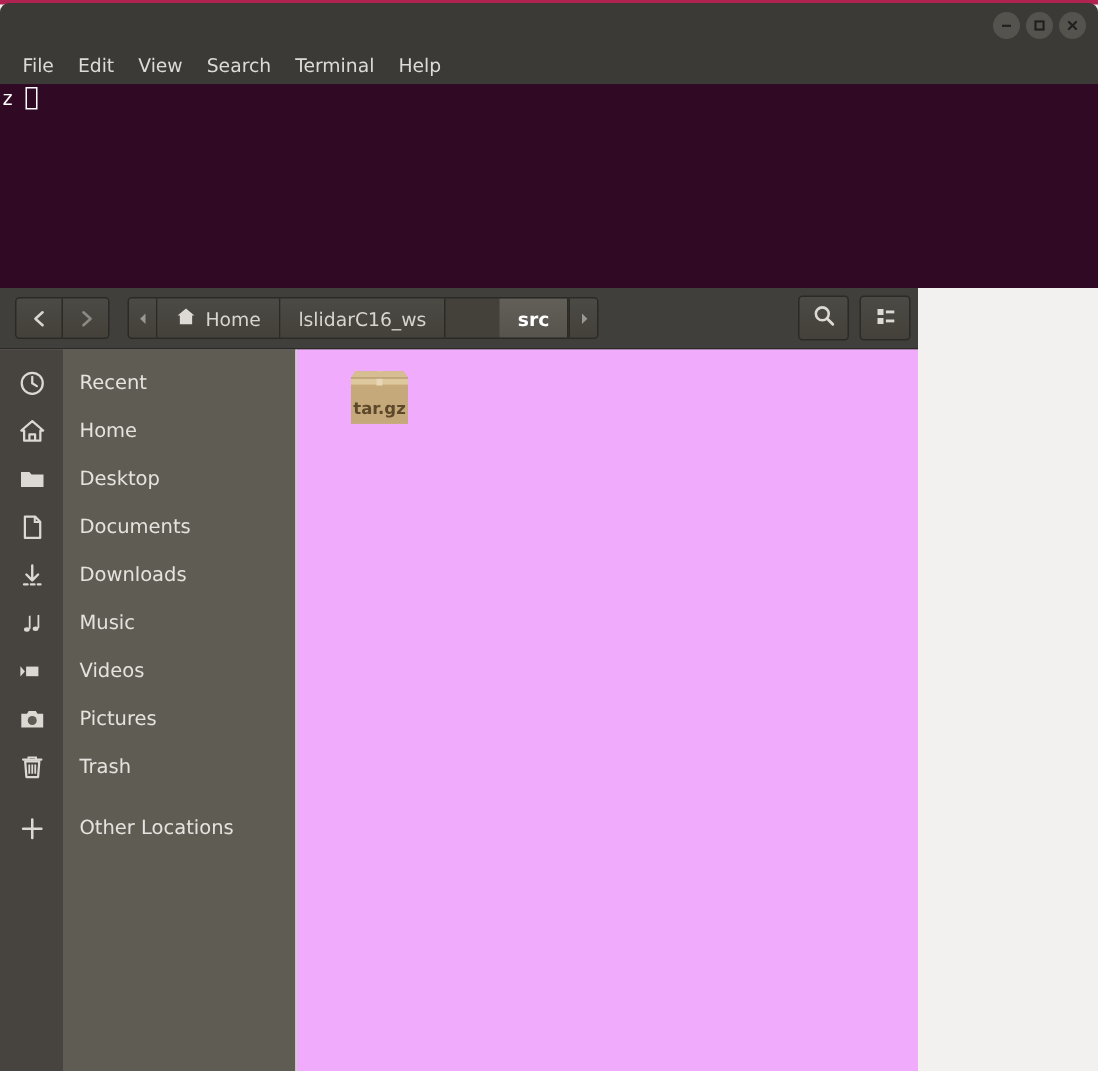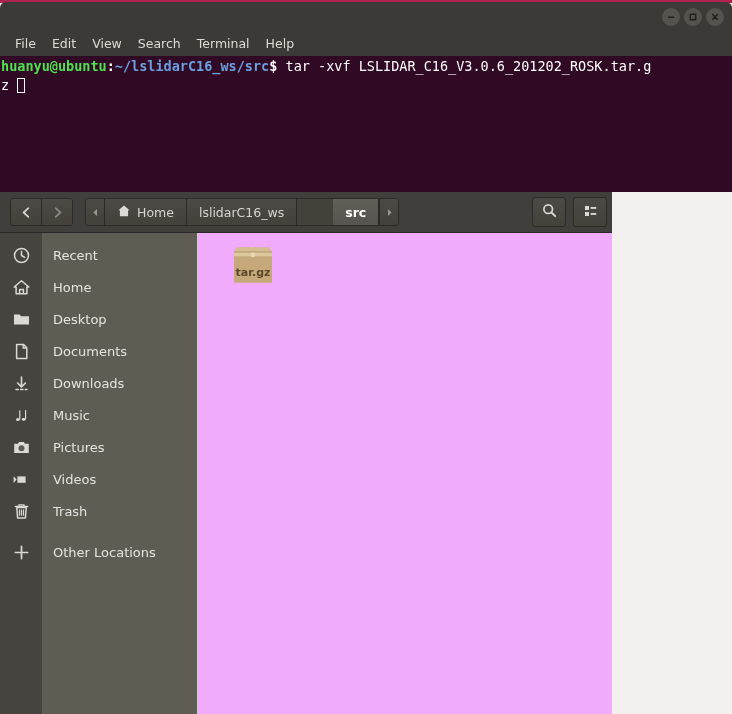--- a/index.html
+++ b/index.html
@@ -314,21 +314,20 @@
     <div class="term-menubar">
       <div class="menu-item">File</div>
       <div class="menu-item">Edit</div>
       <div class="menu-item">View</div>
       <div class="menu-item">Search</div>
       <div class="menu-item">Terminal</div>
       <div class="menu-item">Help</div>
     </div>
 
     <div class="term-body">
-      <div class="term-line"><span class="c-user">huanyu@ubuntu</span><span class="c-punct">:</span><span class="c-path">~/lslidarC16_ws/src</span><span class="c-punct">$</span><span class="c-cmd"> tar -xvf LSLIDAR_C16_V3.0.6_201202_ROSK.tar.g</span></div>
       <div class="term-line"><span class="c-cmd">z </span><span class="cursor-block"></span></div>
     </div>
   </div>
 
   <div id="file-manager">
 
     <div class="fm-headerbar">
 
       <div class="btn-group nav-group">
         <div class="sq-btn">
@@ -479,35 +478,35 @@
               <path d="M13 13 L13 4.2 L14.2 3.9 L14.2 12.7" fill="#dcd8d3"></path>
               <ellipse cx="11.7" cy="13.2" rx="1.9" ry="1.5" fill="#dcd8d3"></ellipse>
             </svg>
           </span>
           <span class="sb-label">Music</span>
         </div>
 
         <div class="sb-item">
           <span class="sb-icon">
             <svg width="19" height="19" viewBox="0 0 19 19">
+                <rect x="5.4" y="6.4" width="8.2" height="6.4" fill="#dcd8d3"></rect>
+                <path d="M1.6 6.2 L4.6 9.6 L1.6 13 Z" fill="#dcd8d3"></path>
+              </svg>
+          </span>
+          <span class="sb-label">Videos</span>
+        </div>
+
+        <div class="sb-item">
+          <span class="sb-icon">
+            <svg width="19" height="19" viewBox="0 0 19 19">
                 <path d="M2.2 5.8 L6 5.8 L7.1 4 L11.9 4 L13 5.8 L16.8 5.8 L16.8 15 L2.2 15 Z" fill="#dcd8d3"></path>
                 <circle cx="9.5" cy="10.3" r="3" fill="#5f5c54"></circle>
               </svg>
           </span>
           <span class="sb-label">Pictures</span>
-        </div>
-
-        <div class="sb-item">
-          <span class="sb-icon">
-            <svg width="19" height="19" viewBox="0 0 19 19">
-                <rect x="5.4" y="6.4" width="8.2" height="6.4" fill="#dcd8d3"></rect>
-                <path d="M1.6 6.2 L4.6 9.6 L1.6 13 Z" fill="#dcd8d3"></path>
-              </svg>
-          </span>
-          <span class="sb-label">Videos</span>
         </div>
 
         <div class="sb-item">
           <span class="sb-icon">
             <svg width="19" height="19" viewBox="0 0 19 19">
               <path d="M3.4 4.4 L15.6 4.4" stroke="#dcd8d3" stroke-width="1.5" stroke-linecap="round"></path>
               <path d="M7 4.2 L7 2.9 L12 2.9 L12 4.2" fill="none" stroke="#dcd8d3" stroke-width="1.3"></path>
               <path d="M4.8 5.6 L14.2 5.6 L13.4 16 L5.6 16 Z" fill="none" stroke="#dcd8d3" stroke-width="1.5" stroke-linejoin="round"></path>
               <path d="M7.5 7.6 L7.5 13.8 M9.5 7.6 L9.5 13.8 M11.5 7.6 L11.5 13.8" stroke="#dcd8d3" stroke-width="1.2"></path>
             </svg>

